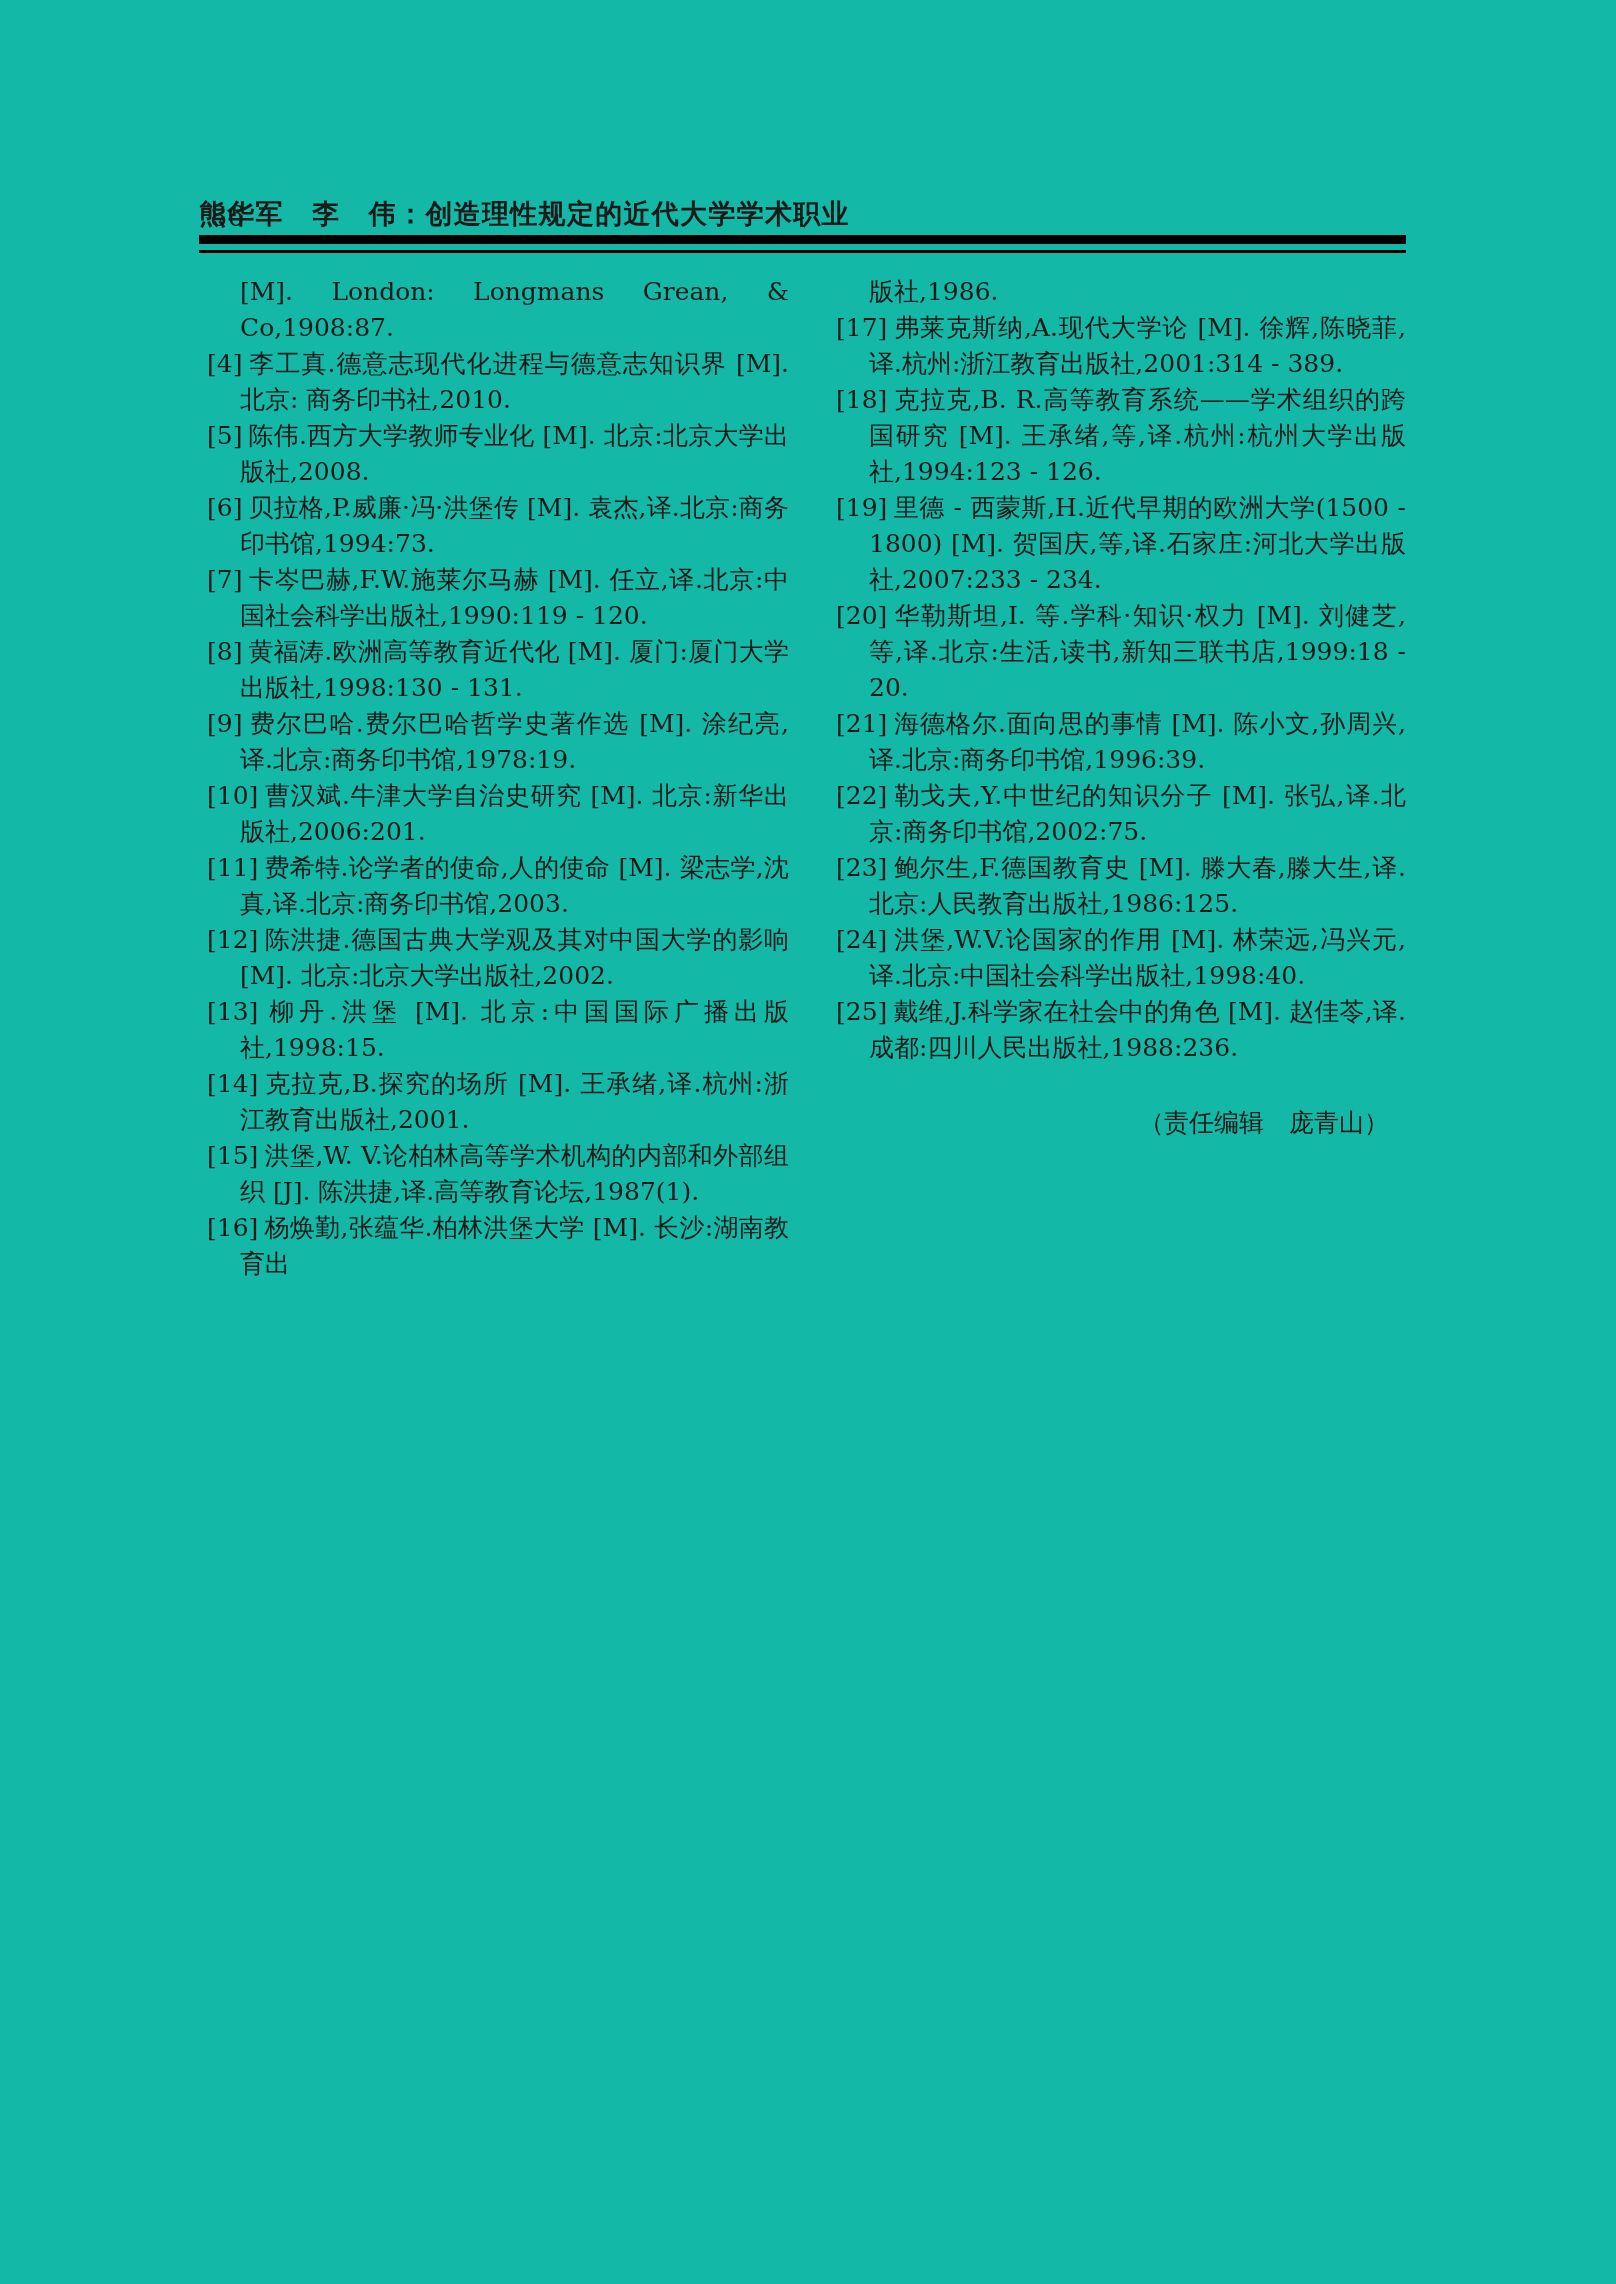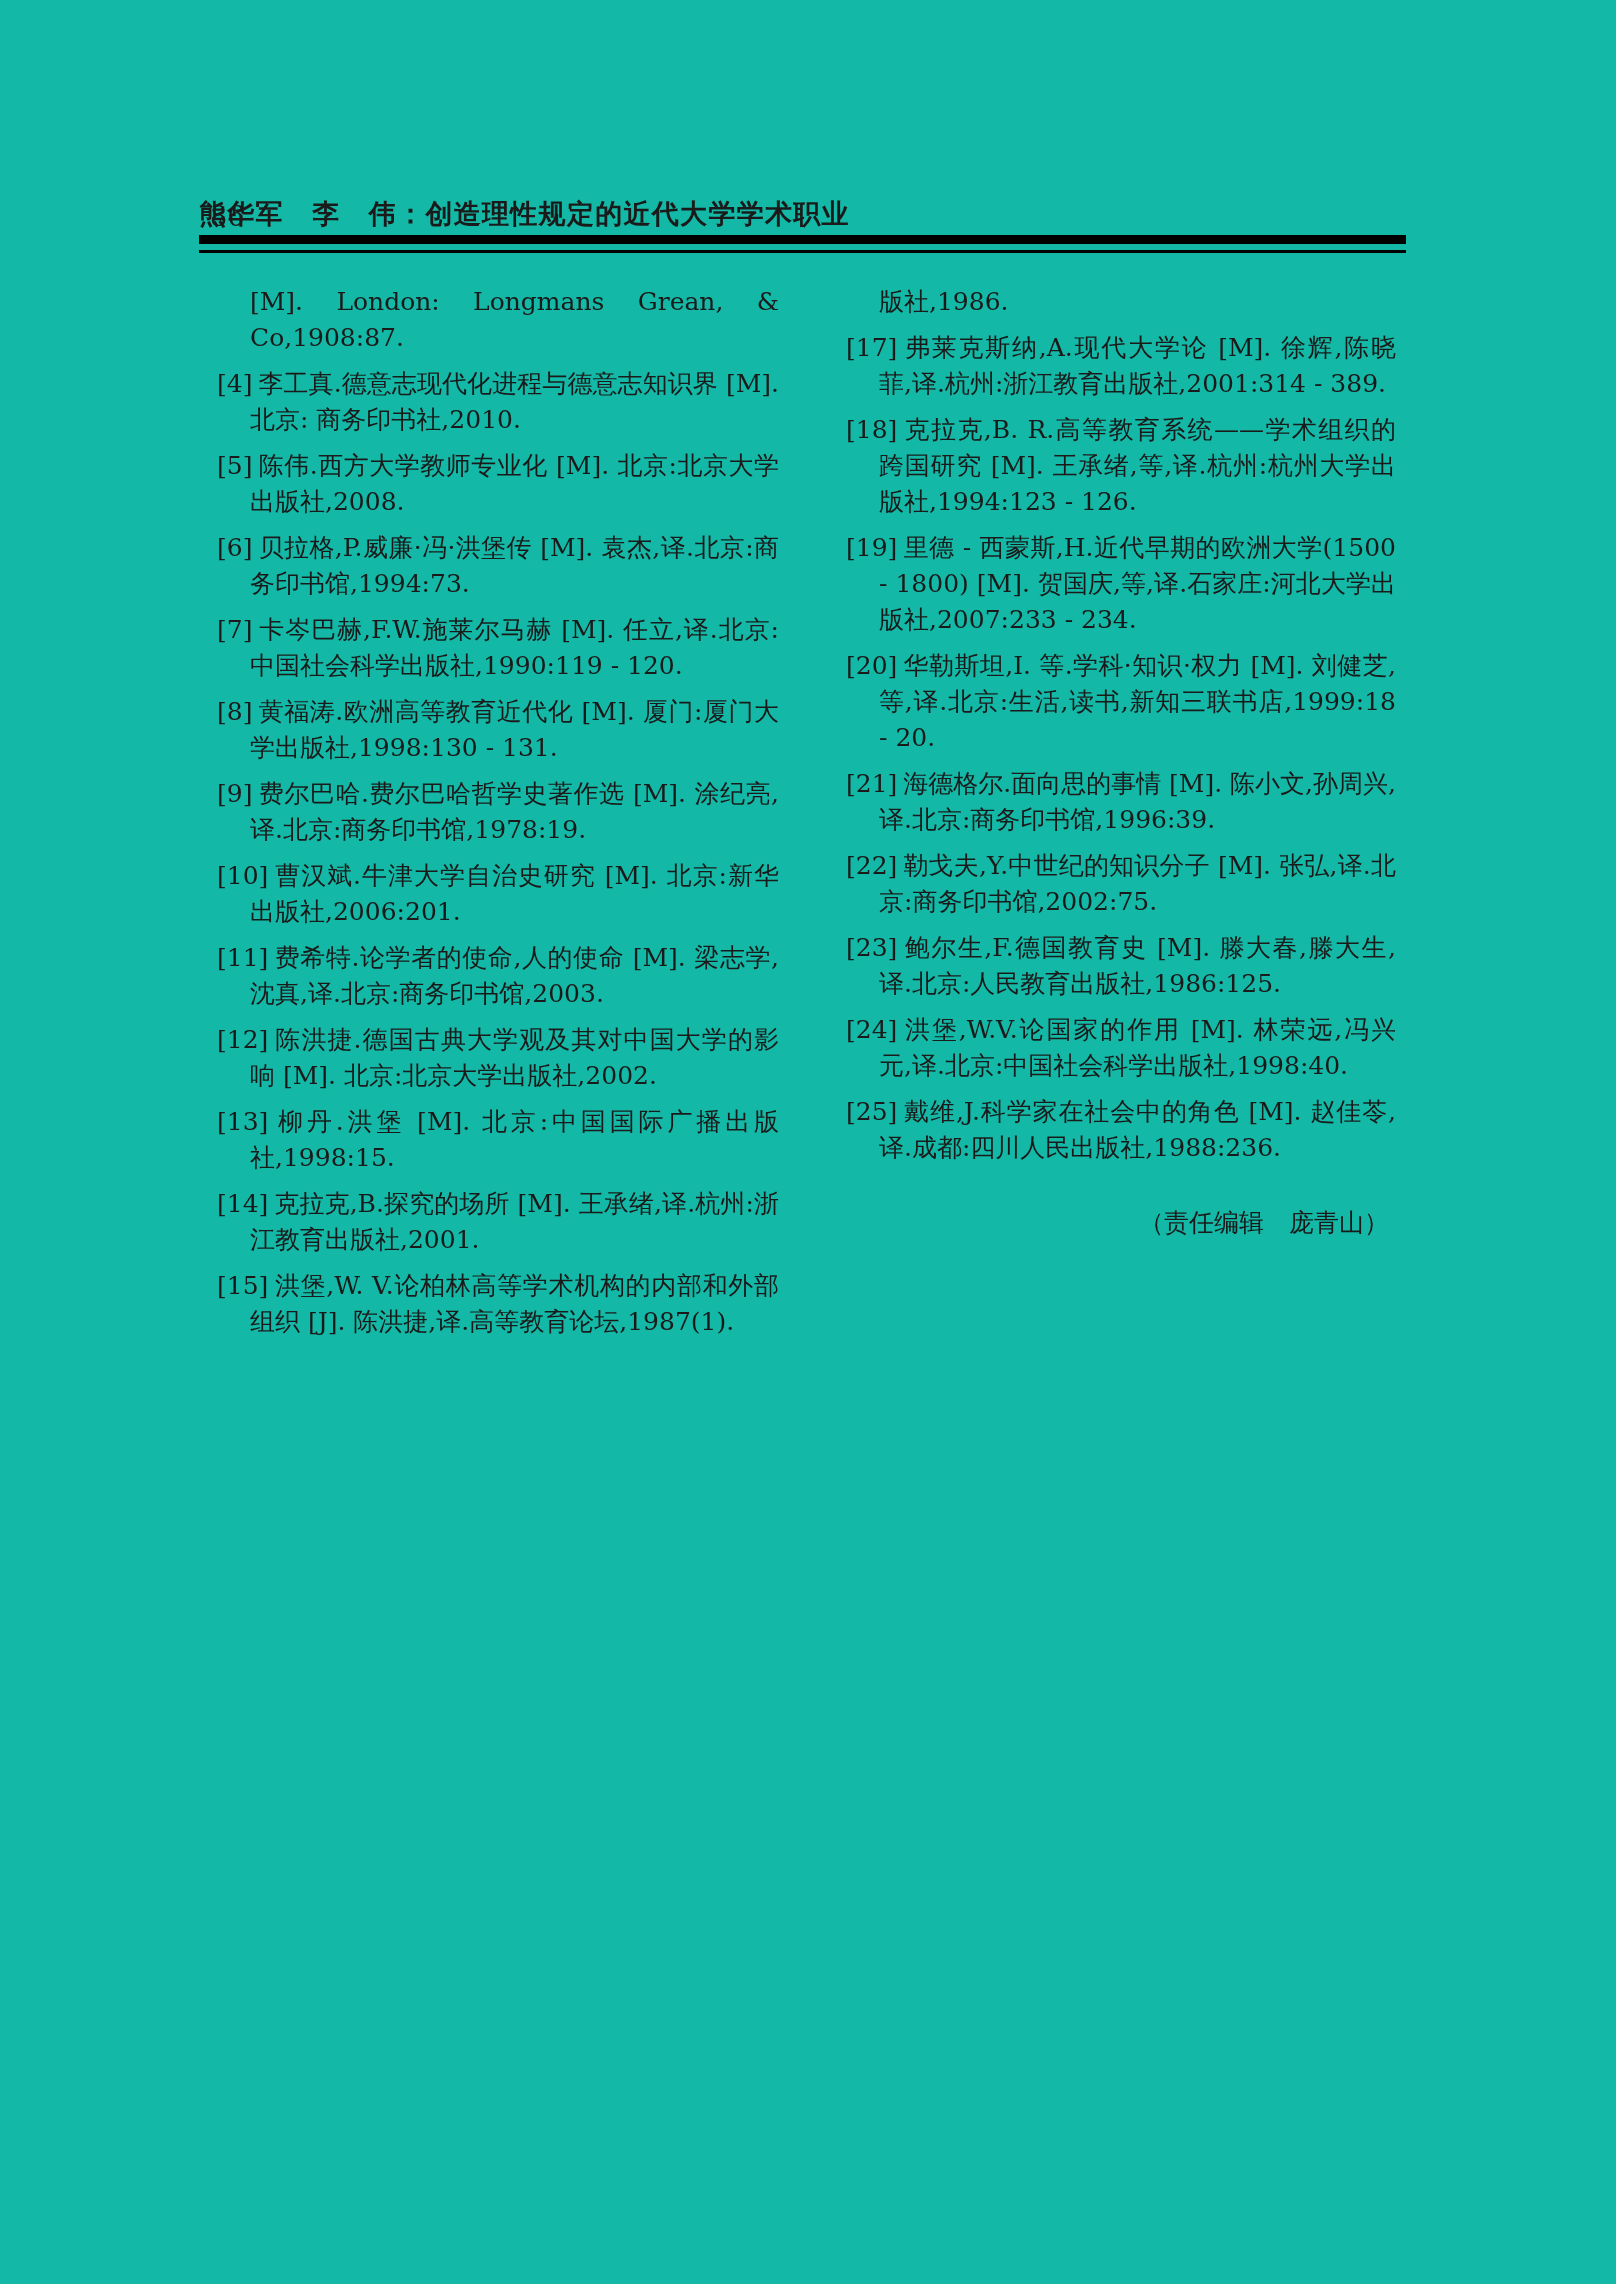--- a/index.html
+++ b/index.html
@@ -59,21 +59,21 @@
     width: 1199px;
     display: flex;
   }
   .col {
     font-size: 25px;
     line-height: 36px;
   }
   .col-left  { width: 582px; margin-right: 47px; }
   .col-right { width: 570px; }
   .ref {
-    margin: 10px;
+    margin: 0;
     padding-left: 33px;
     text-indent: -33px;
     text-align: justify;
     word-break: normal;
   }
   .ref.cont {
     text-indent: 0;
   }
   .ref-label {
     margin-right: 5.9px;
@@ -107,20 +107,21 @@
         <p class="ref"><span class="ref-label">[6]</span><span class="ref-text">贝拉格,P.威廉·冯·洪堡传 [M]. 袁杰,译.北京:商务印书馆,1994:73.</span></p>
         <p class="ref"><span class="ref-label">[7]</span><span class="ref-text">卡岑巴赫,F.W.施莱尔马赫 [M]. 任立,译.北京:中国社会科学出版社,1990:119 - 120.</span></p>
         <p class="ref"><span class="ref-label">[8]</span><span class="ref-text">黄福涛.欧洲高等教育近代化 [M]. 厦门:厦门大学出版社,1998:130 - 131.</span></p>
         <p class="ref"><span class="ref-label">[9]</span><span class="ref-text">费尔巴哈.费尔巴哈哲学史著作选 [M]. 涂纪亮,译.北京:商务印书馆,1978:19.</span></p>
         <p class="ref"><span class="ref-label">[10]</span><span class="ref-text">曹汉斌.牛津大学自治史研究 [M]. 北京:新华出版社,2006:201.</span></p>
         <p class="ref"><span class="ref-label">[11]</span><span class="ref-text">费希特.论学者的使命,人的使命 [M]. 梁志学,沈真,译.北京:商务印书馆,2003.</span></p>
         <p class="ref"><span class="ref-label">[12]</span><span class="ref-text">陈洪捷.德国古典大学观及其对中国大学的影响 [M]. 北京:北京大学出版社,2002.</span></p>
         <p class="ref"><span class="ref-label">[13]</span><span class="ref-text">柳丹.洪堡 [M]. 北京:中国国际广播出版社,1998:15.</span></p>
         <p class="ref"><span class="ref-label">[14]</span><span class="ref-text">克拉克,B.探究的场所 [M]. 王承绪,译.杭州:浙江教育出版社,2001.</span></p>
         <p class="ref"><span class="ref-label">[15]</span><span class="ref-text">洪堡,W. V.论柏林高等学术机构的内部和外部组织 [J]. 陈洪捷,译.高等教育论坛,1987(1).</span></p>
+        <p class="ref"><span class="ref-label">[16]</span><span class="ref-text">杨焕勤,张蕴华.柏林洪堡大学 [M]. 长沙:湖南教育出</span></p>
       </div>
     <div class="col col-right" id="col-right">
         <p class="ref cont"><span class="ref-text">版社,1986.</span></p>
         <p class="ref"><span class="ref-label">[17]</span><span class="ref-text">弗莱克斯纳,A.现代大学论 [M]. 徐辉,陈晓菲,译.杭州:浙江教育出版社,2001:314 - 389.</span></p>
         <p class="ref"><span class="ref-label">[18]</span><span class="ref-text">克拉克,B. R.高等教育系统——学术组织的跨国研究 [M]. 王承绪,等,译.杭州:杭州大学出版社,1994:123 - 126.</span></p>
         <p class="ref"><span class="ref-label">[19]</span><span class="ref-text">里德 - 西蒙斯,H.近代早期的欧洲大学(1500 - 1800) [M]. 贺国庆,等,译.石家庄:河北大学出版社,2007:233 - 234.</span></p>
         <p class="ref"><span class="ref-label">[20]</span><span class="ref-text">华勒斯坦,I. 等.学科·知识·权力 [M]. 刘健芝,等,译.北京:生活,读书,新知三联书店,1999:18 - 20.</span></p>
         <p class="ref"><span class="ref-label">[21]</span><span class="ref-text">海德格尔.面向思的事情 [M]. 陈小文,孙周兴,译.北京:商务印书馆,1996:39.</span></p>
         <p class="ref"><span class="ref-label">[22]</span><span class="ref-text">勒戈夫,Y.中世纪的知识分子 [M]. 张弘,译.北京:商务印书馆,2002:75.</span></p>
         <p class="ref"><span class="ref-label">[23]</span><span class="ref-text">鲍尔生,F.德国教育史 [M]. 滕大春,滕大生,译.北京:人民教育出版社,1986:125.</span></p>

